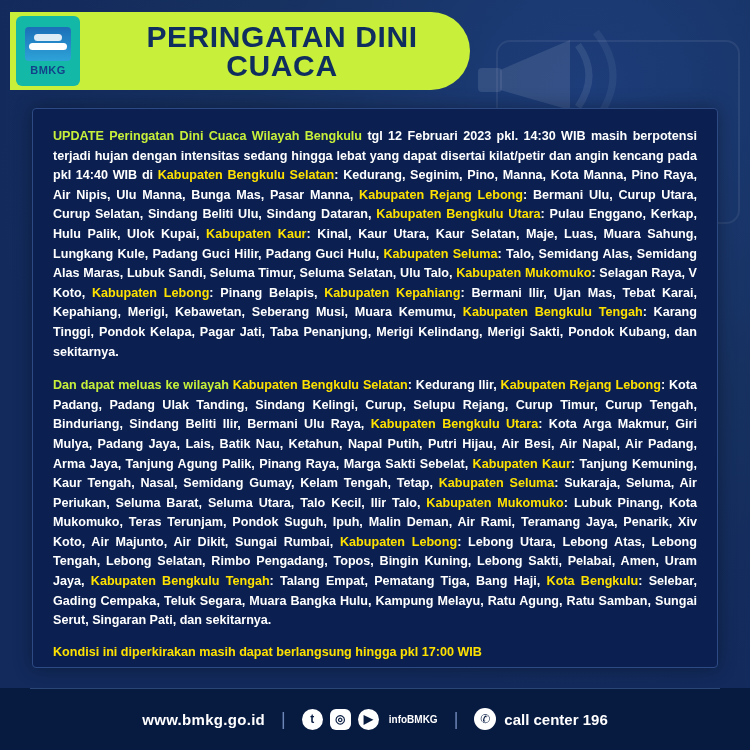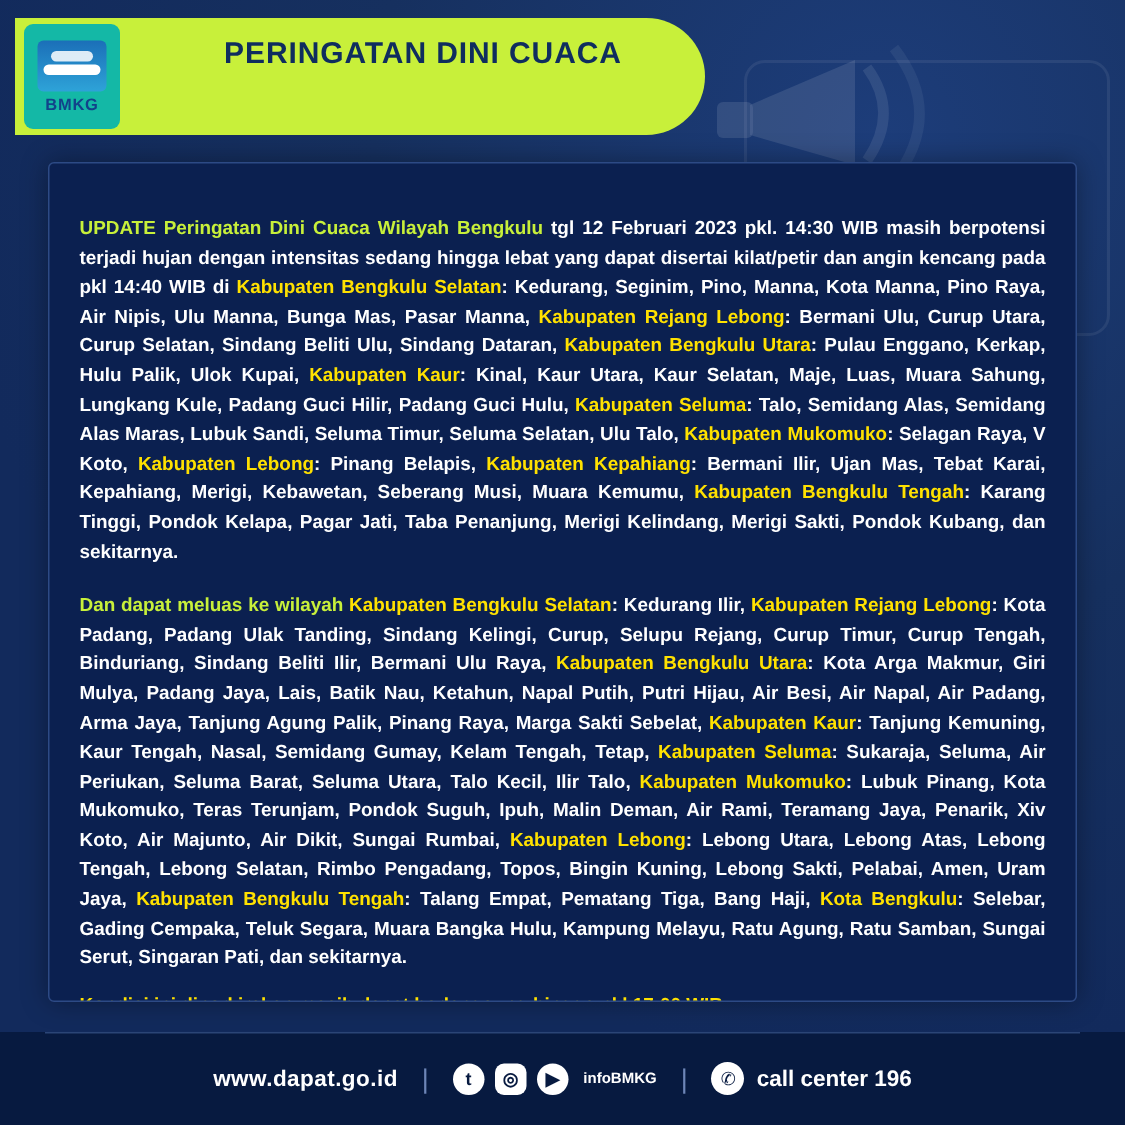--- a/index.html
+++ b/index.html
@@ -52,34 +52,34 @@
     font-size:11px;font-weight:bold;color:#12428a;letter-spacing:.5px;margin-top:3px;
   }
   .title-pill{
     position:absolute;left:0;top:0;width:460px;height:78px;
     background:#c8f03a;border-radius:0 40px 40px 0;
   }
   .title-wrap{
     position:absolute;left:82px;top:10px;width:380px;text-align:center;
   }
   .title-line{
-    font-size:20px;font-weight:bold;color:#0f2d5e;letter-spacing:.6px;line-height:29px;
+    font-size:30px;font-weight:bold;color:#0f2d5e;letter-spacing:.6px;line-height:29px;
   }
 
   
   .card{
     position:absolute;left:32px;top:108px;width:686px;height:560px;
     background:#0b2050;border:1px solid #2d4a85;border-radius:4px;
     box-shadow:0 0 18px rgba(0,0,0,.35);z-index:4;
     padding:18px 20px;box-sizing:border-box;
     overflow:hidden;
   }
   .para{
     color:#ffffff;font-size:12.6px;line-height:19.6px;text-align:justify;
-    margin:16px 0 14px 0;font-weight:bold;
+    margin:0 0 14px 0;font-weight:bold;
   }
   .y{color:#ffe100;}
   .g{color:#c8f03a;}
   .plain{font-weight:bold;color:#ffffff;}
   .closing{color:#ffe100;font-weight:bold;font-size:12.6px;margin:4px 0 16px 0;}
 
   
   .footer{
     position:absolute;left:0;bottom:0;width:750px;height:62px;
     background:#071a40;z-index:6;
@@ -137,21 +137,21 @@
   <p class="para">
     <span class="g">Dan dapat meluas ke wilayah </span><span class="y">Kabupaten Bengkulu Selatan</span><span class="plain">: Kedurang Ilir, </span><span class="y">Kabupaten Rejang Lebong</span><span class="plain">: Kota Padang, Padang Ulak Tanding, Sindang Kelingi, Curup, Selupu Rejang, Curup Timur, Curup Tengah, Binduriang, Sindang Beliti Ilir, Bermani Ulu Raya, </span><span class="y">Kabupaten Bengkulu Utara</span><span class="plain">: Kota Arga Makmur, Giri Mulya, Padang Jaya, Lais, Batik Nau, Ketahun, Napal Putih, Putri Hijau, Air Besi, Air Napal, Air Padang, Arma Jaya, Tanjung Agung Palik, Pinang Raya, Marga Sakti Sebelat, </span><span class="y">Kabupaten Kaur</span><span class="plain">: Tanjung Kemuning, Kaur Tengah, Nasal, Semidang Gumay, Kelam Tengah, Tetap, </span><span class="y">Kabupaten Seluma</span><span class="plain">: Sukaraja, Seluma, Air Periukan, Seluma Barat, Seluma Utara, Talo Kecil, Ilir Talo, </span><span class="y">Kabupaten Mukomuko</span><span class="plain">: Lubuk Pinang, Kota Mukomuko, Teras Terunjam, Pondok Suguh, Ipuh, Malin Deman, Air Rami, Teramang Jaya, Penarik, Xiv Koto, Air Majunto, Air Dikit, Sungai Rumbai, </span><span class="y">Kabupaten Lebong</span><span class="plain">: Lebong Utara, Lebong Atas, Lebong Tengah, Lebong Selatan, Rimbo Pengadang, Topos, Bingin Kuning, Lebong Sakti, Pelabai, Amen, Uram Jaya, </span><span class="y">Kabupaten Bengkulu Tengah</span><span class="plain">: Talang Empat, Pematang Tiga, Bang Haji, </span><span class="y">Kota Bengkulu</span><span class="plain">: Selebar, Gading Cempaka, Teluk Segara, Muara Bangka Hulu, Kampung Melayu, Ratu Agung, Ratu Samban, Sungai Serut, Singaran Pati, dan sekitarnya.</span>
   </p>
 
   <p class="closing">Kondisi ini diperkirakan masih dapat berlangsung hingga pkl 17:00 WIB</p>
 
 </div>
 
 <div class="footer">
   <div class="footer-line"></div>
-  <span class="f-web">www.dapat.go.id</span>
+  <span class="f-web">www.bmkg.go.id</span>
   <span class="f-sep">|</span>
   <span class="soc">
     <span class="soc-ic">t</span>
     <span class="soc-ic ig">◎</span>
     <span class="soc-ic">▶</span>
     <span class="f-handle">infoBMKG</span>
   </span>
   <span class="f-sep">|</span>
   <span class="call">
     <span class="call-ic">✆</span>

